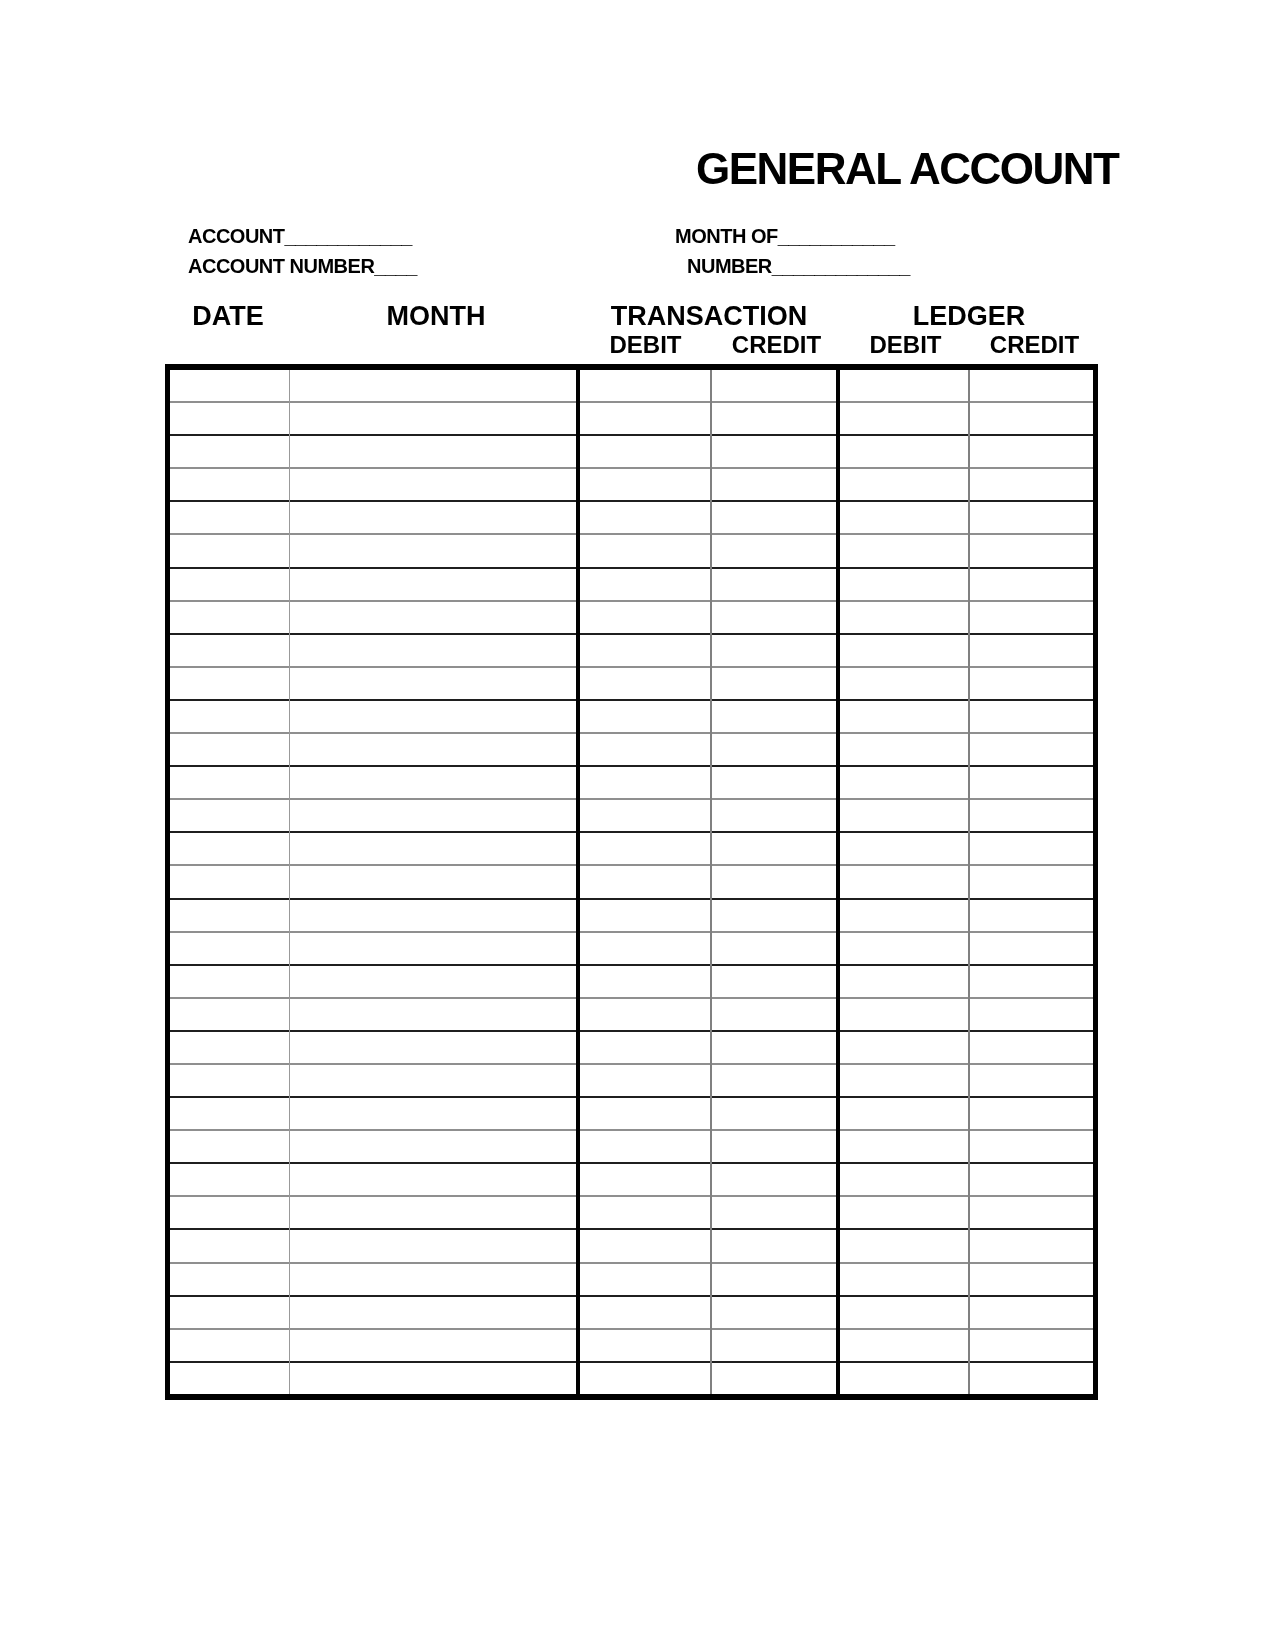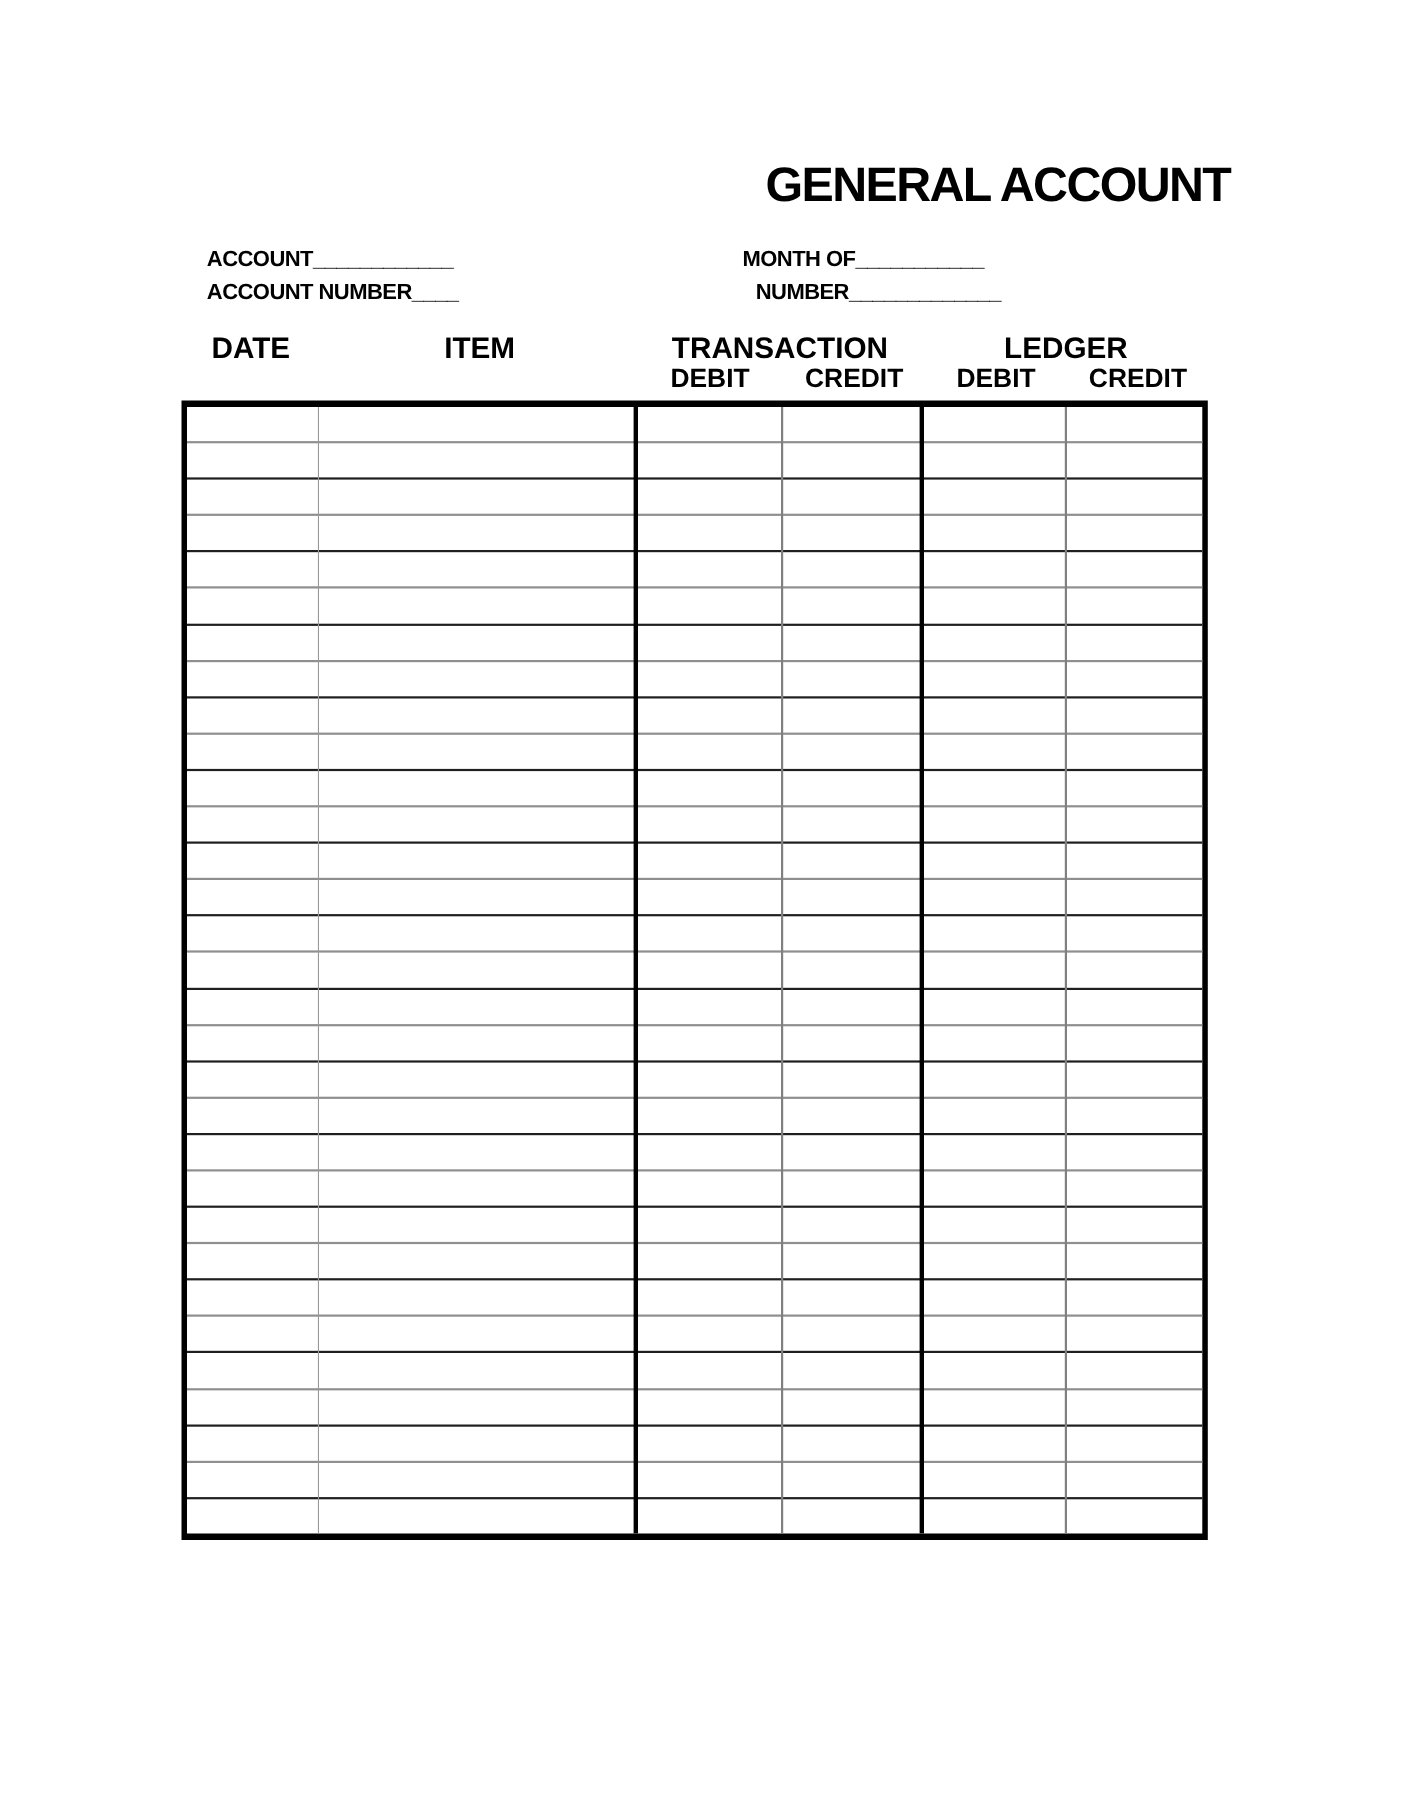--- a/index.html
+++ b/index.html
@@ -81,21 +81,21 @@
 
 <div class="abs field f-account"><span>ACCOUNT</span><span>____________</span></div>
 
 <div class="abs field f-account-number"><span>ACCOUNT NUMBER</span><span>____</span></div>
 
 <div class="abs field f-month-of"><span>MONTH OF</span><span>___________</span></div>
 
 <div class="abs field f-number"><span>NUMBER</span><span>_____________</span></div>
 
 <div class="abs ghead h-date">DATE</div>
-<div class="abs ghead h-item">ITEM</div>
+<div class="abs ghead h-item">MONTH</div>
 <div class="abs ghead h-transaction">TRANSACTION</div>
 <div class="abs ghead h-balance">LEDGER</div>
 
 <div class="abs shead h-tdebit">DEBIT</div>
 <div class="abs shead h-tcredit">CREDIT</div>
 <div class="abs shead h-bdebit">DEBIT</div>
 <div class="abs shead h-bcredit">CREDIT</div>
 
 <div class="ledger">
   <div class="rows" id="ledger-rows">

